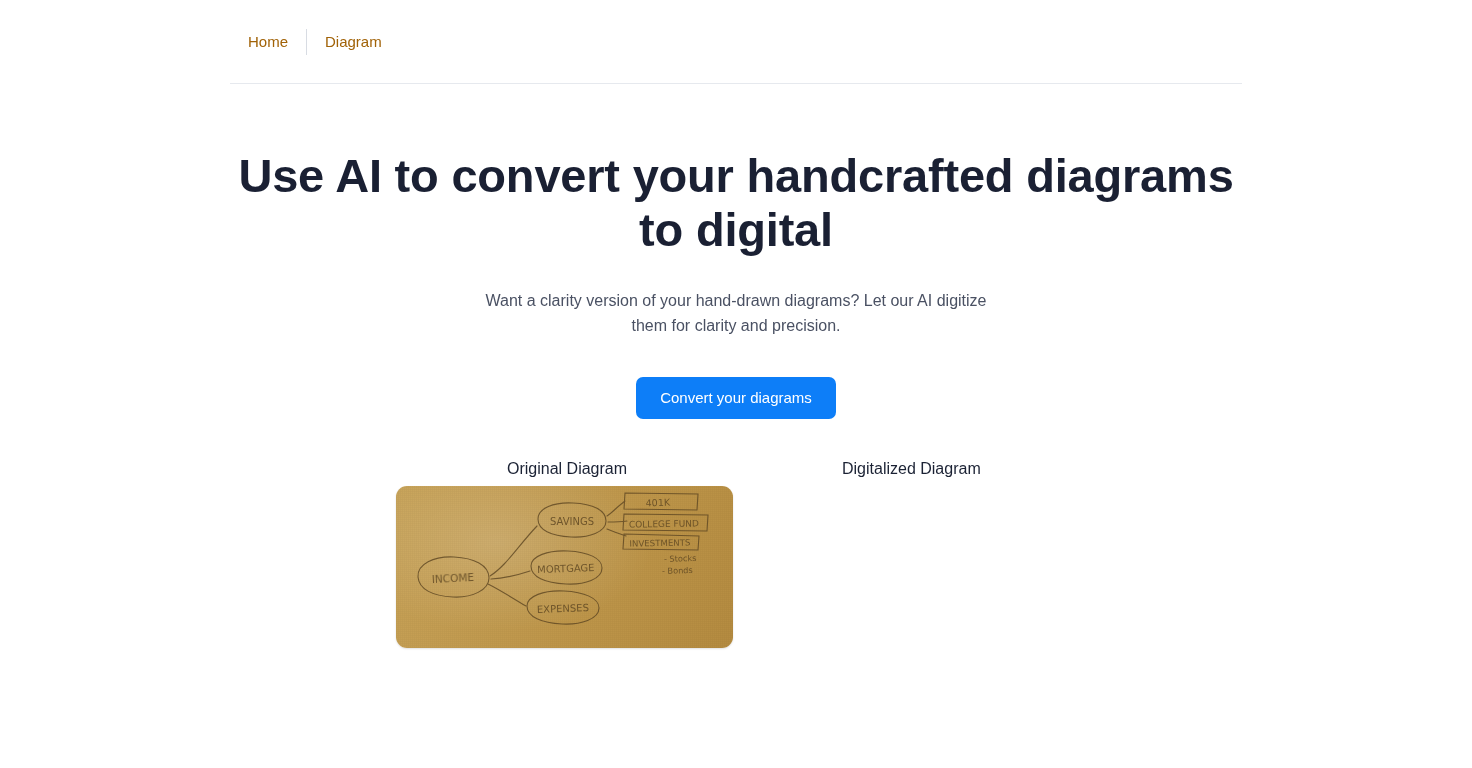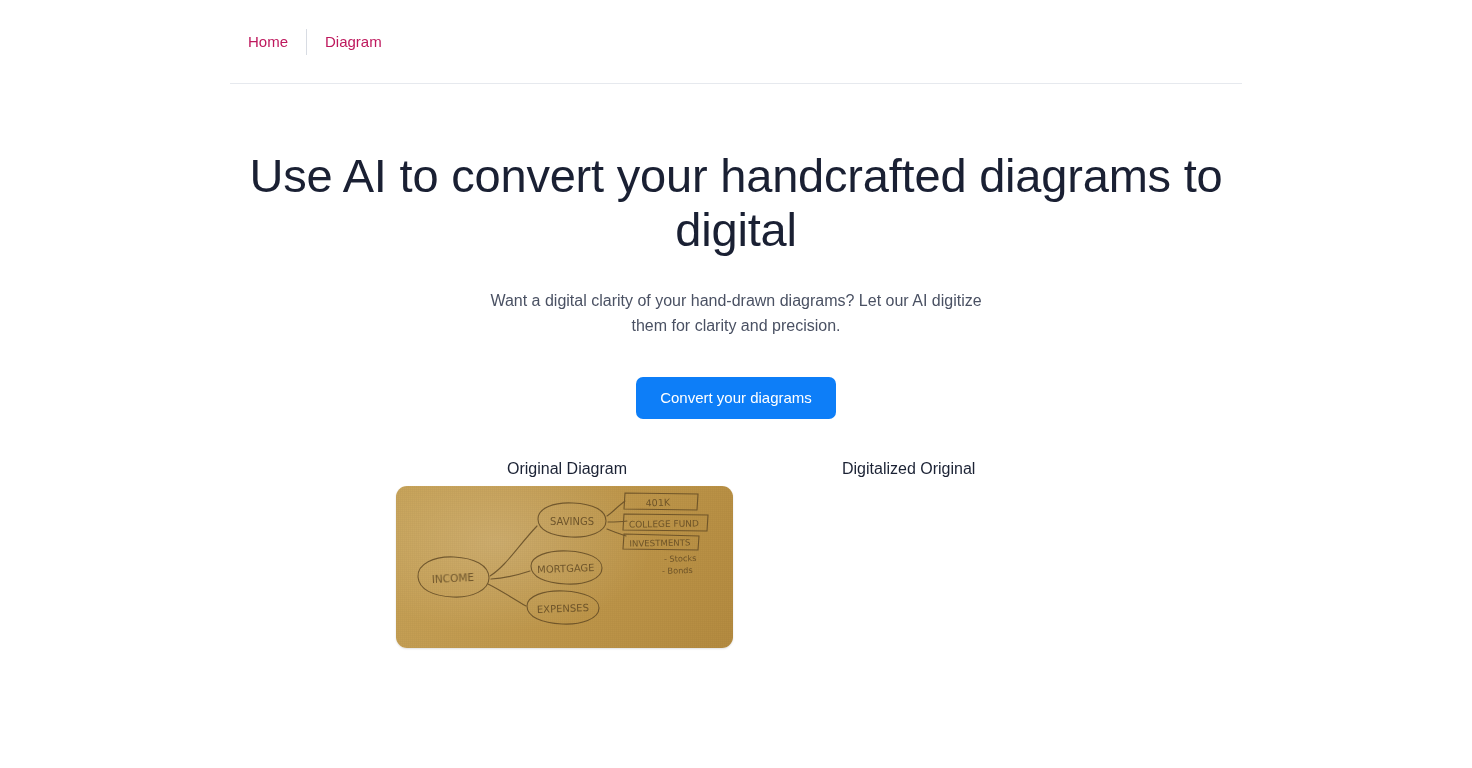--- a/index.html
+++ b/index.html
@@ -33,42 +33,42 @@
   .brand-snap { color: #2b2b31; }
   .brand-diagram { color: #2b86f0; }
 
   .nav {
     display: flex; align-items: center;
     gap: 0px;
     margin-right: 29px;
   }
   .nav a {
     font-size: 15px;
-    color: #be185d;
+    color: #a16207;
     text-decoration: none;
     padding: 0 18px;
     line-height: 22px;
     white-space: nowrap;
   }
   .nav-divider {
     width: 1px; height: 26px;
     background: #d8dce3;
   }
 
   
   .hero {
     position: absolute;
     left: 230px; top: 84px;
     width: 1012px;
   }
   .hero h1 {
     margin: 0;
     padding-top: 65px;
     font-size: 47px;
-    font-weight: 400;
+    font-weight: 700;
     line-height: 1.14;
     text-align: center;
     color: #1a2033;
     letter-spacing: -0.2px;
   }
   .hero p {
     margin: 0 auto;
     padding-top: 33px;
     max-width: 505px;
     font-size: 16px;
@@ -155,30 +155,30 @@
   <nav class="nav">
     <a href="#">Home</a>
     <span class="nav-divider"></span>
     <a href="#">Diagram</a>
   </nav>
 
 </div>
 
 <div class="hero">
   <h1>Use AI to convert your handcrafted diagrams to digital</h1>
-  <p>Want a digital clarity of your hand-drawn diagrams? Let our AI digitize them for clarity and precision.</p>
+  <p>Want a clarity version of your hand-drawn diagrams? Let our AI digitize them for clarity and precision.</p>
   <div class="cta-wrap">
     <button class="cta">Convert your diagrams</button>
   </div>
 </div>
 
 <div class="compare">
 
   <div class="panel-label" id="label-original">Original Diagram</div>
-  <div class="panel-label" id="label-digital">Digitalized Original</div>
+  <div class="panel-label" id="label-digital">Digitalized Diagram</div>
 
   <div class="paper">
     <div class="paper-grain"></div>
     <svg width="337" height="162" viewBox="0 0 337 162">
       <g fill="none" stroke="#5d4622" stroke-width="1.1" stroke-linecap="round" opacity=".8">
 
         <path d="M22 91 C21 78 38 70 58 71 C78 72 93 79 93 92 C93 104 76 112 57 111 C36 110 23 103 22 91 Z"></path>
 
         <path d="M142 33 C142 22 158 16 177 17 C197 18 210 24 210 35 C210 46 193 52 175 51 C155 50 142 44 142 33 Z"></path>
 

